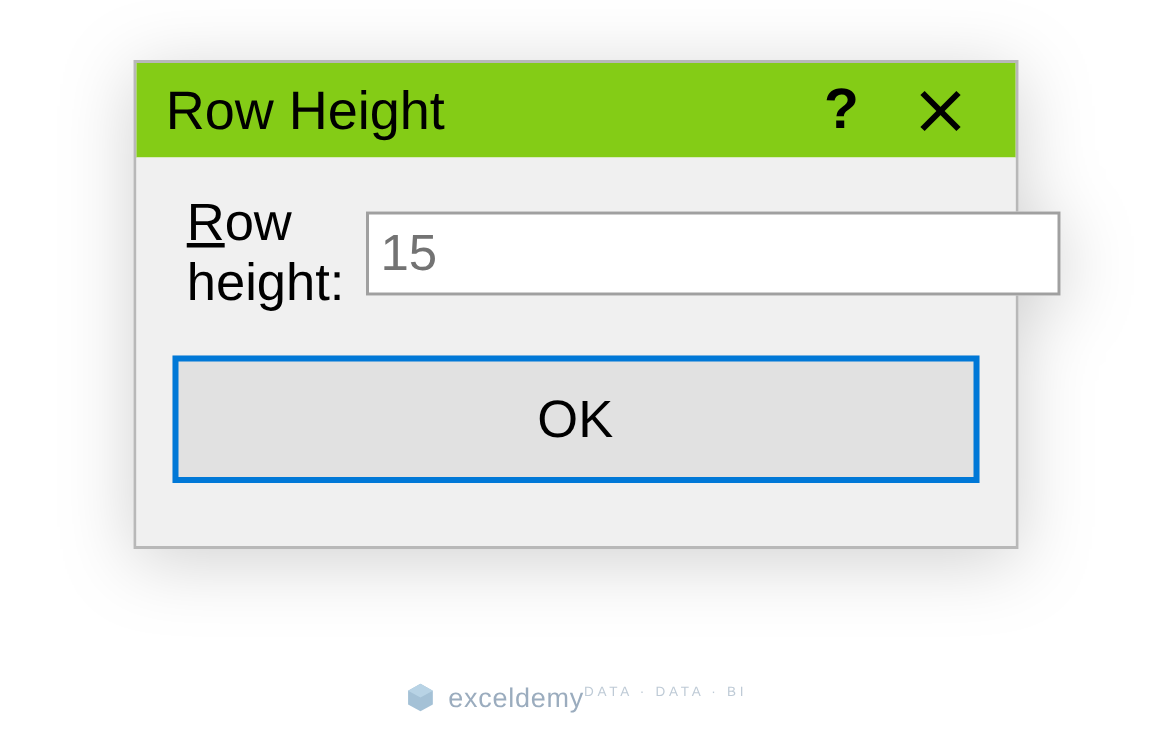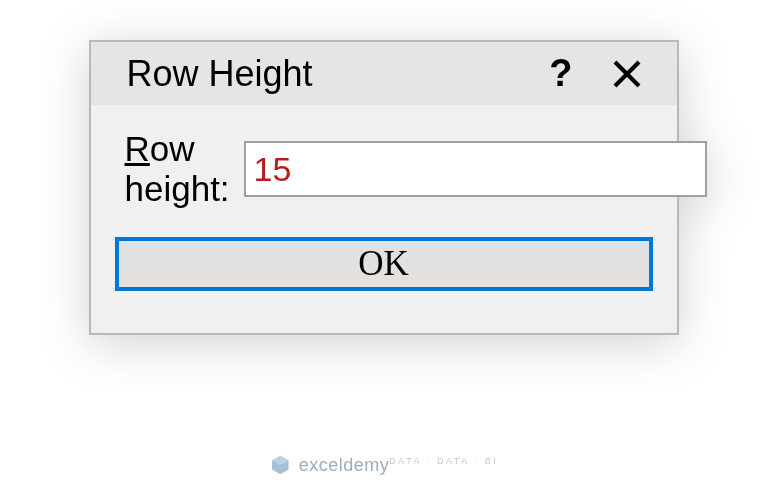--- a/index.html
+++ b/index.html
@@ -22,22 +22,22 @@
       filter: drop-shadow(0 8px 24px rgba(0,0,0,0.18));
     }
     .dialog {
       width: 590px;
       background: #ffffff;
       border: 2px solid #b8b8b8;
     }
     .titlebar {
       display: flex;
       align-items: center;
-      padding: 10px 24px 10px 36px;
-      background: #e5e5e5;
+      padding: 10px 24px 10px 20px;
+      background: #84cc16;
     }
     .titlebar-title {
       flex: 1;
       font-size: 36px;
       color: #000000;
       font-weight: 400;
     }
     .titlebar-help {
       font-size: 38px;
       font-weight: 700;
@@ -70,37 +70,37 @@
     .input-label .accel {
       text-decoration: underline;
     }
     .value-input {
       flex: 1;
       height: 56px;
       font-size: 34px;
       padding: 4px 8px;
       border: 2px solid #a0a0a0;
       background: #ffffff;
-      color: #b91c1c;
+      color: #737373;
       font-family: inherit;
       outline: none;
     }
     .button-row {
       display: flex;
       gap: 22px;
     }
     .btn {
       flex: 1;
-      height: 54px;
+      height: 85px;
       font-size: 35px;
       background: #e1e1e1;
       border: 2px solid #a9a9a9;
       color: #000000;
       cursor: pointer;
-      font-family: Liberation Serif, serif;
+      font-family: Liberation Sans, sans-serif;
     }
     .btn-primary {
       border: 4px solid #0078d7;
     }
     .watermark {
       position: absolute;
       bottom: 28px;
       left: 50%;
       transform: translateX(-50%);
       display: flex;

